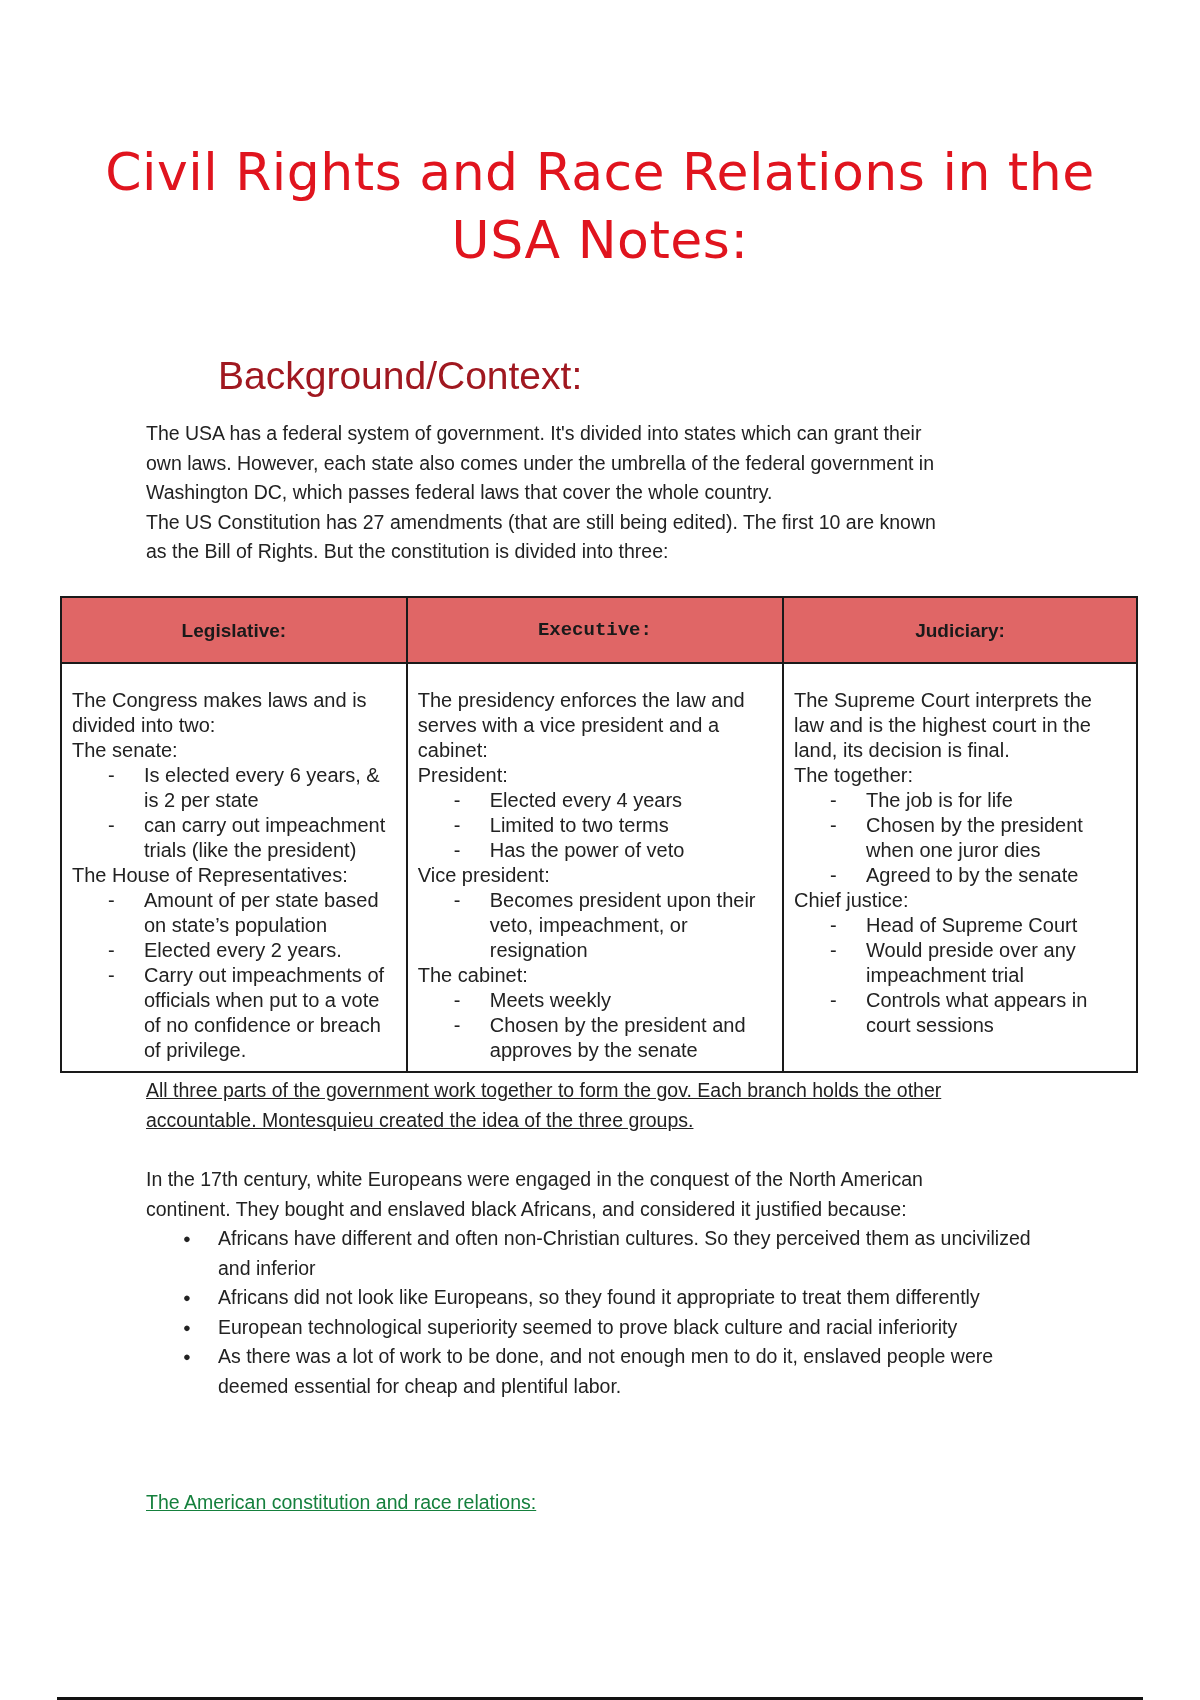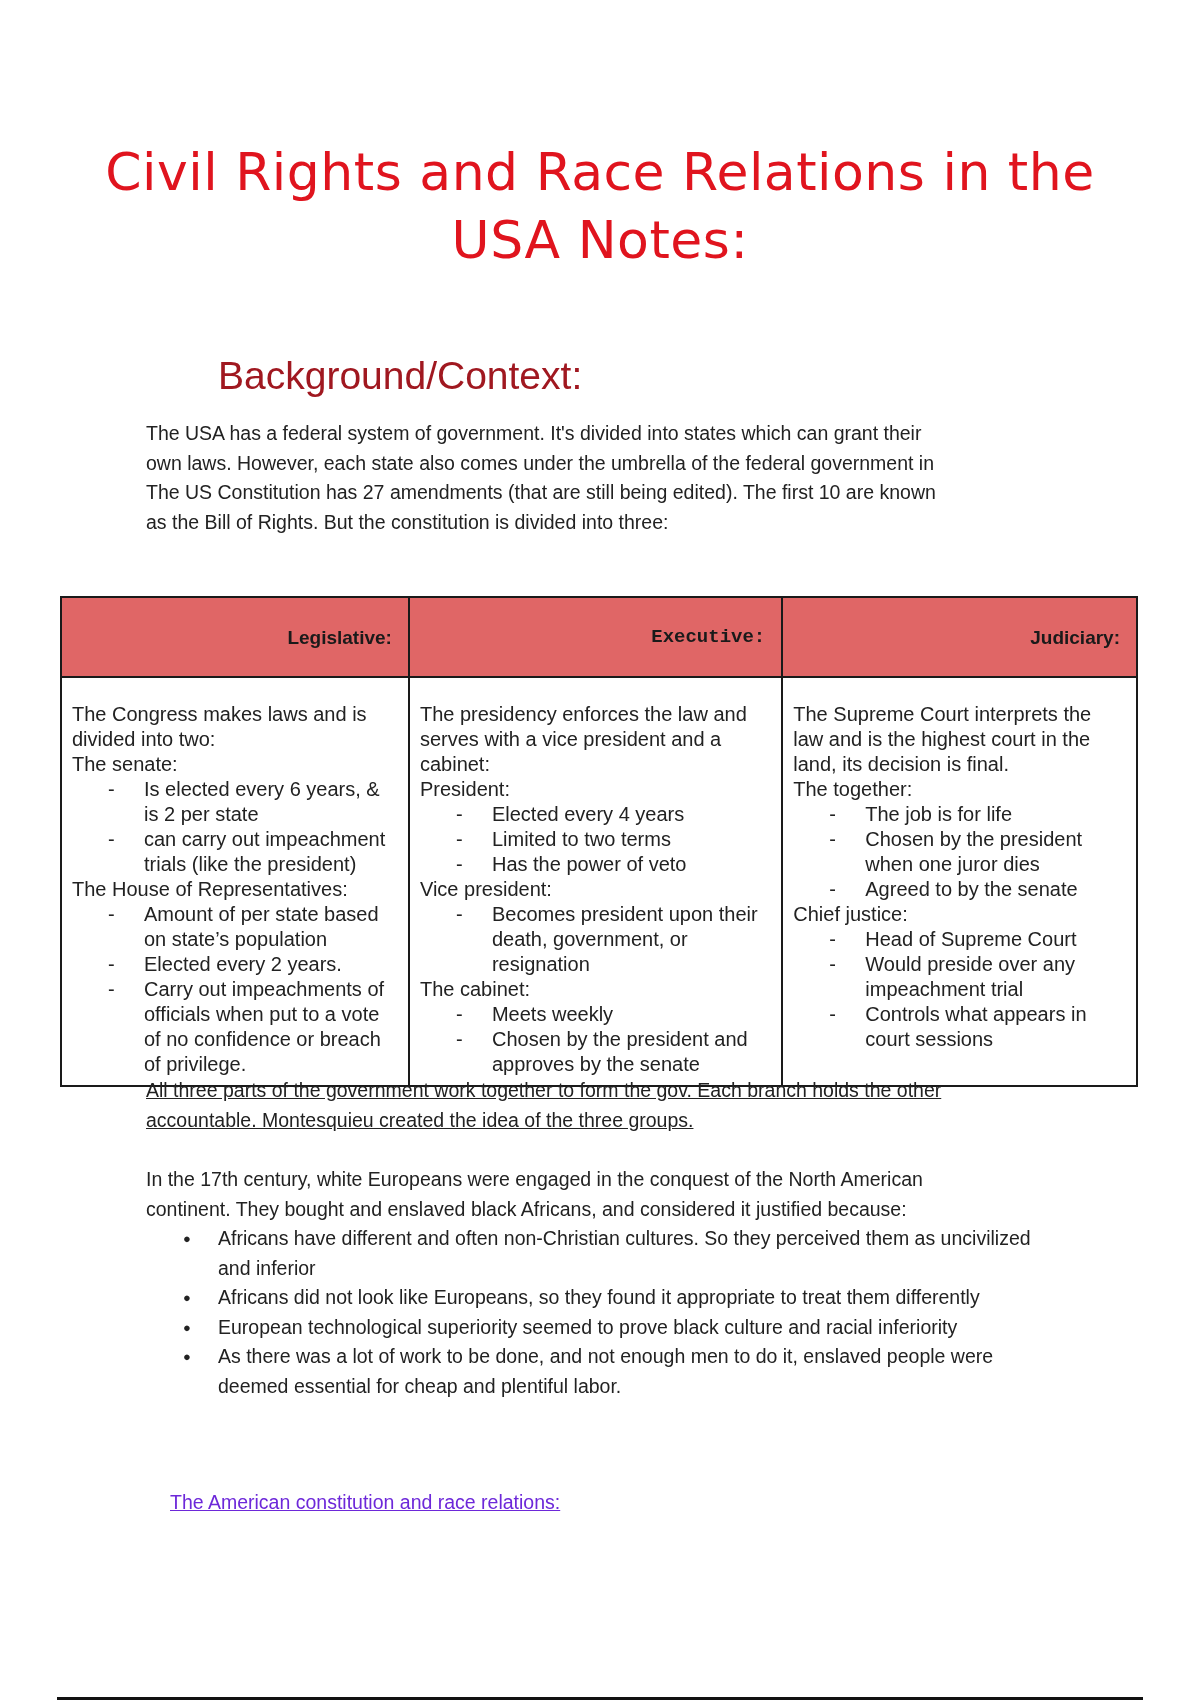--- a/index.html
+++ b/index.html
@@ -8,50 +8,51 @@
   .title { position: absolute; left: 100px; top: 138px; width: 1000px; text-align: center;
            color: #e0141e; font-family: "DejaVu Sans", sans-serif; font-size: 52px;
            line-height: 68px; letter-spacing: 0.5px; }
   .subtitle { position: absolute; left: 218px; top: 352px; color: #a01820;
               font-family: "Liberation Sans", sans-serif; font-size: 39px; line-height: 48px; }
   .para { position: absolute; left: 146px; width: 920px; font-size: 19.5px; line-height: 29.5px; color: #222; }
   .p1 { top: 419px; }
   table.branches { position: absolute; left: 60px; top: 596px; width: 1078px;
                    border-collapse: collapse; font-size: 20px; line-height: 25px; color: #222; }
   table.branches th { background: #e06666; border: 2px solid #1a1a1a; height: 46px;
-                      font-weight: bold; font-size: 19px; color: #1a1a1a; padding: 16px; text-align: right; }
+                      font-weight: bold; font-size: 19px; color: #1a1a1a; padding: 9px; }
   table.branches td { border: 2px solid #1a1a1a; vertical-align: top; padding: 24px 10px 8px 10px; }
   .c1 { width: 338px; } .c2 { width: 372px; font-family: Liberation Mono, monospace; } .c3 { width: 348px; }
   .cell-line { display: block; }
   ul.dash { list-style: none; margin: 0; padding: 0 0 0 72px; }
   ul.dash li { position: relative; }
   ul.dash li::before { content: "-"; position: absolute; left: -36px; }
   .p2 { top: 1076px; text-decoration: underline; }
   .p3 { top: 1165px; }
   ul.bullets { margin: 0; padding: 0 0 0 72px; list-style: none; }
   ul.bullets li { position: relative; }
   ul.bullets li::before { content: "\25CF"; position: absolute; left: -35px; font-size: 13px; }
   .underline-head { position: absolute; left: 146px; top: 1491px; font-size: 19.5px;
-                    text-decoration: underline; color: #6d28d9; margin-left: 24px; }
+                    text-decoration: underline; color: #15803d; }
   .footer-rule { position: absolute; left: 57px; top: 1697px; width: 1086px; height: 3px; background: #111; }
 </style>
 </head>
 <body>
 
 <div>
 
   <div class="title">
     <span>Civil Rights and Race Relations in the USA Notes:</span>
   </div>
 
   <div class="subtitle">Background/Context:</div>
 
   <div class="para p1">
     <span class="cell-line">The USA has a federal system of government. It's divided into states which can grant their</span>
     <span class="cell-line">own laws. However, each state also comes under the umbrella of the federal government in</span>
+    <span class="cell-line">Washington DC, which passes federal laws that cover the whole country.</span>
     <span class="cell-line">The US Constitution has 27 amendments (that are still being edited). The first 10 are known</span>
     <span class="cell-line">as the Bill of Rights. But the constitution is divided into three:</span>
   </div>
 
   <table class="branches">
     <thead>
       <tr>
         <th class="c1">Legislative:</th>
         <th class="c2">Executive:</th>
         <th class="c3">Judiciary:</th>
@@ -76,21 +77,21 @@
         <td>
           <span class="cell-line">The presidency enforces the law and serves with a vice president and a cabinet:</span>
           <span class="cell-line">President:</span>
           <ul class="dash">
             <li>Elected every 4 years</li>
             <li>Limited to two terms</li>
             <li>Has the power of veto</li>
           </ul>
           <span class="cell-line">Vice president:</span>
           <ul class="dash">
-            <li>Becomes president upon their death, government, or resignation</li>
+            <li>Becomes president upon their veto, impeachment, or resignation</li>
           </ul>
           <span class="cell-line">The cabinet:</span>
           <ul class="dash">
             <li>Meets weekly</li>
             <li>Chosen by the president and approves by the senate</li>
           </ul>
         </td>
         <td>
           <span class="cell-line">The Supreme Court interprets the law and is the highest court in the land, its decision is final.</span>
           <span class="cell-line">The together:</span>

